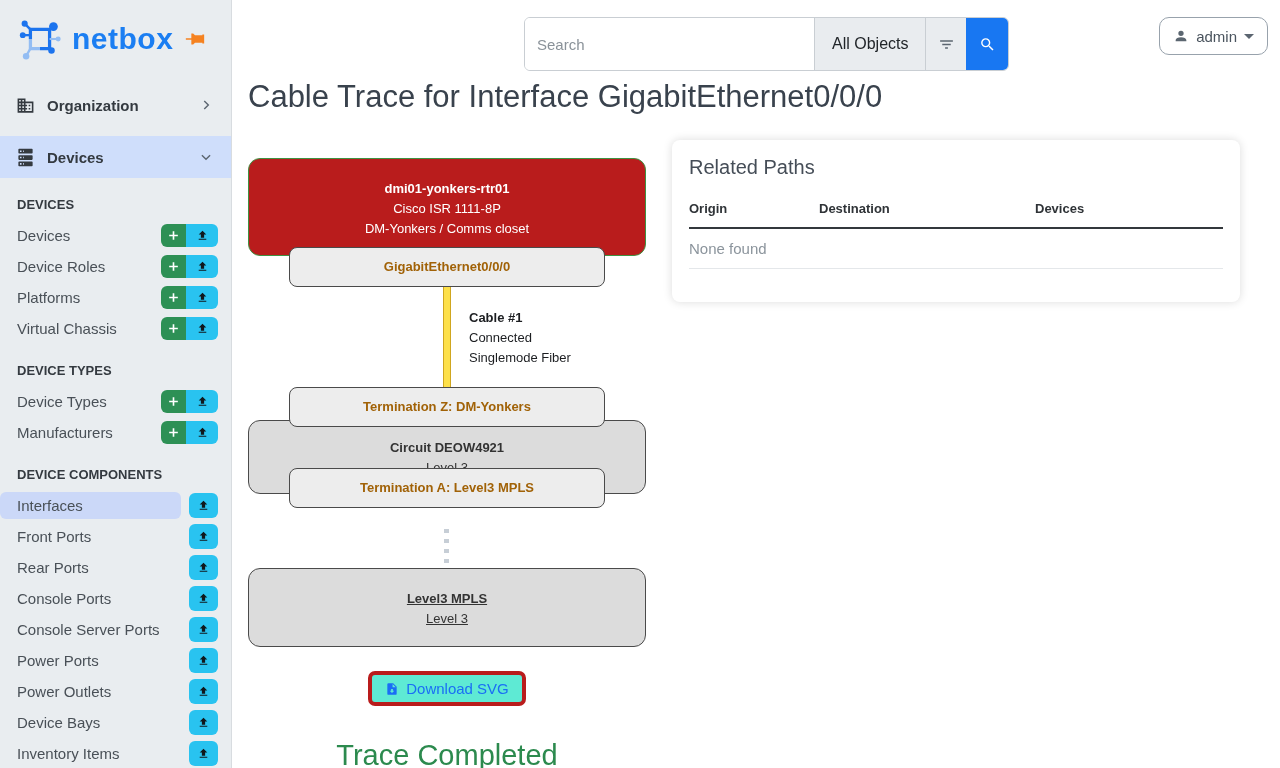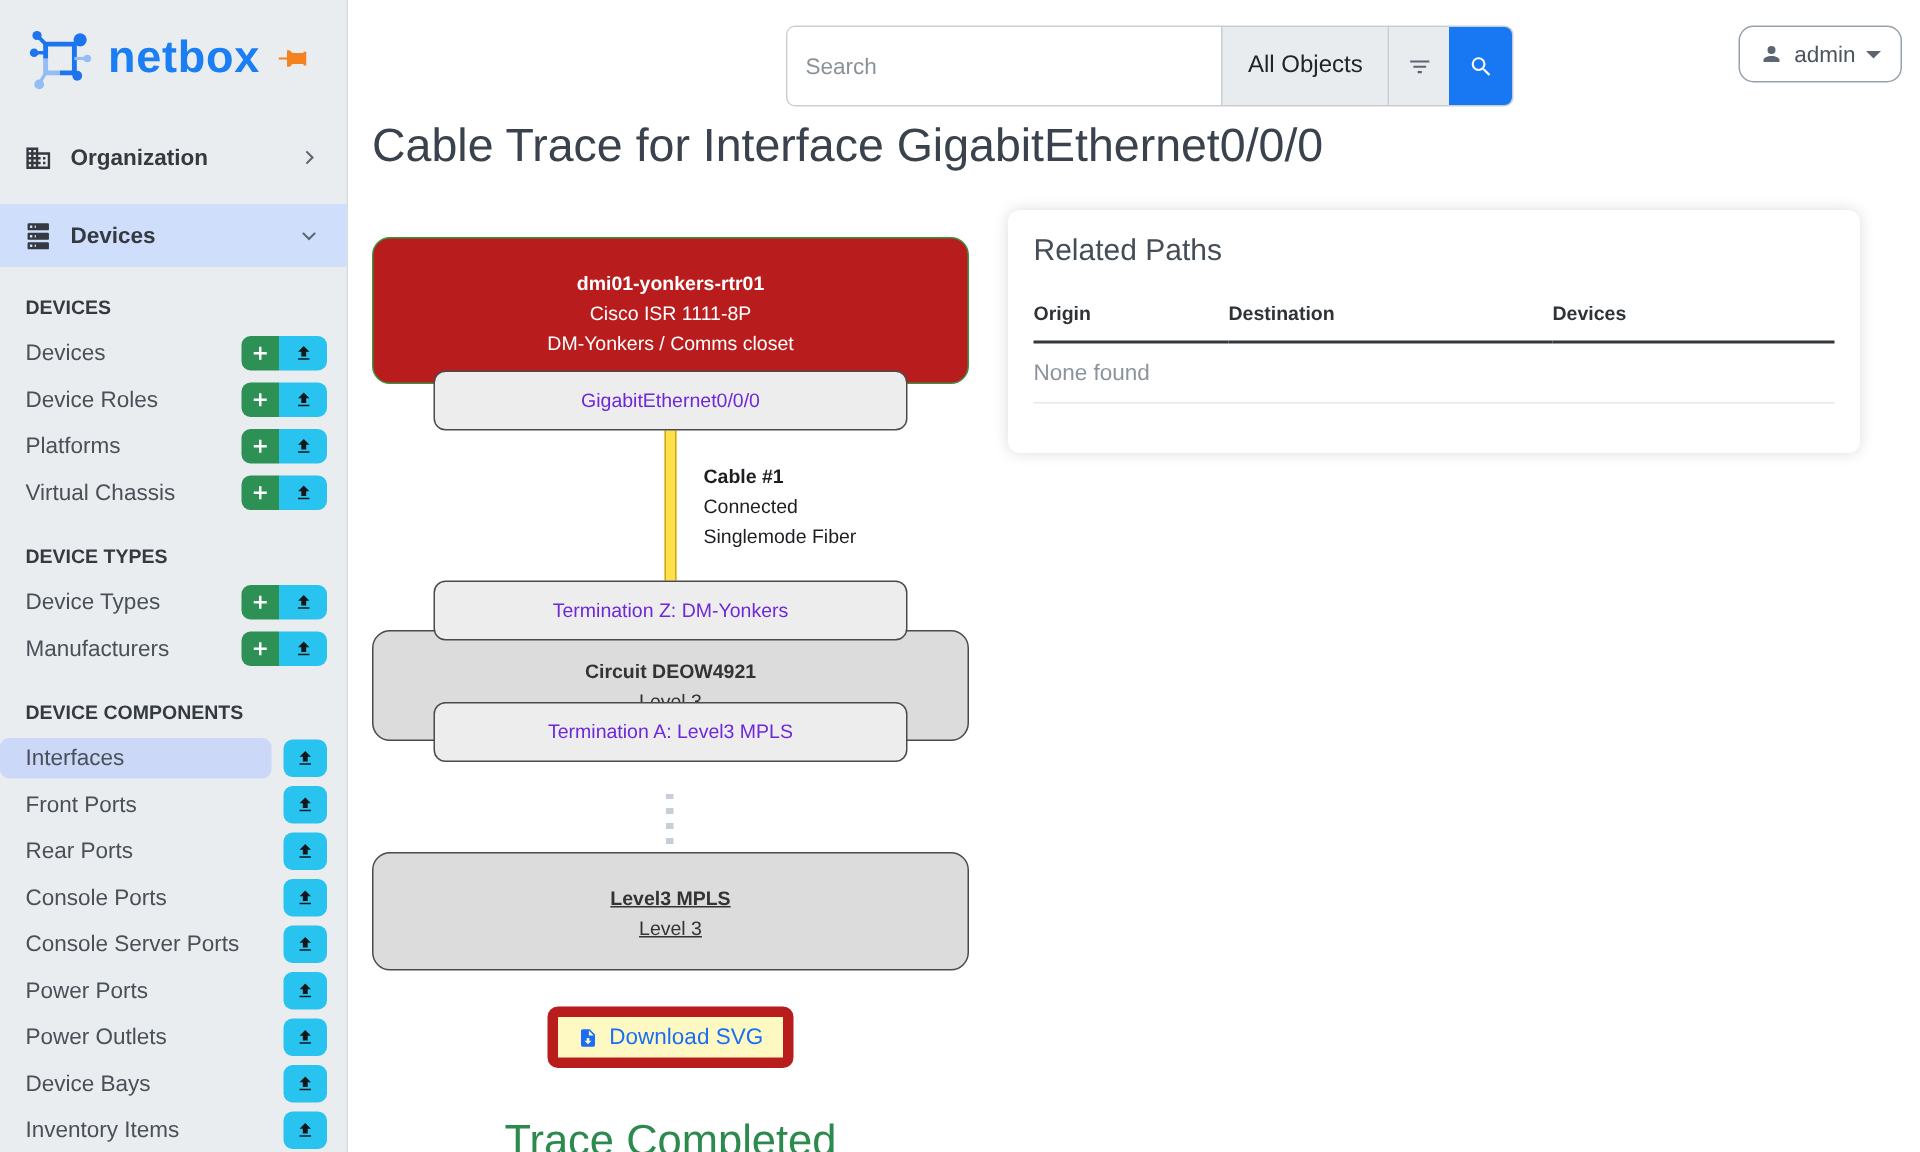--- a/index.html
+++ b/index.html
@@ -53,38 +53,38 @@
   h1.page-title { font-size:31px; line-height:42px; font-weight:400; color:#39424d; margin:6px 0 0 0; }
 
   .content-row { display:flex; margin-top:22px; }
   .trace-col { width:398px; margin-right:26px; flex:none; }
   .trace-canvas { position:relative; width:398px; height:489px; margin-top:18px; font-size:13px; }
   .tbox { position:absolute; border:1px solid #4a4a4a; text-align:center; }
   .box-device { left:0; top:0; width:398px; height:98px; background:#b91c1c; border-color:#3f9142;
                 border-radius:12px; color:#fff; padding-top:20px; line-height:20px; }
   .box-device .nm { font-weight:bold; }
   .term { left:41px; width:316px; height:40px; background:#ededed; border-radius:8px;
-          font-weight:normal; color:#6d28d9; line-height:38px; z-index:2; }
+          font-weight:bold; color:#a16207; line-height:38px; z-index:2; }
   .term-near { top:89px; }
   .term-z { top:229px; }
   .term-a { top:310px; }
   .cable-line { position:absolute; left:195px; top:129px; width:8px; height:100px; background:#fde04a;
                 border-left:1px solid #cfa61f; border-right:1px solid #cfa61f; z-index:1; }
   .cable-label { position:absolute; left:221px; top:150px; text-align:left; line-height:20px; color:#1c1e21; }
   .cable-label .cl-name { font-weight:bold; }
   .box-big { left:0; width:398px; background:#dcdcdc; border-radius:12px; color:#333; line-height:20px; z-index:0; }
   .box-circuit { top:262px; height:74px; padding-top:17px; }
   .box-far { top:410px; height:79px; padding-top:20px;text-decoration:underline; }
   .box-big .nm { font-weight:bold; }
   .box-big .sub, .box-device .sub { font-weight:normal; }
   .dotted-line { position:absolute; left:196px; top:371px; width:5px; height:36px;
                  background:repeating-linear-gradient(to bottom,#c7ced6 0 4px,transparent 4px 10px); }
   .dl-row { text-align:center; margin-top:24px; }
-  .dl-btn { display:inline-flex; align-items:center; gap:7px; padding:5px 13px; background:#fef9c3;
-            border:7px solid #b91c1c; border-radius:7px; color:#1a6ef5; font-size:15px; cursor:pointer;
+  .dl-btn { display:inline-flex; align-items:center; gap:7px; padding:5px 13px; background:#5eead4;
+            border:4px solid #b91c1c; border-radius:7px; color:#1a6ef5; font-size:15px; cursor:pointer;
             font-family:"Liberation Sans",sans-serif; }
   .trace-result { margin-top:33px; text-align:center; font-size:29px; color:#2c8a4e; }
 
   
   .card { width:568px; background:#fff; border-radius:8px; box-shadow:0 0 10px rgba(0,0,0,.14);
           padding:16px 17px; height:162px; }
   .card-title { font-size:20px; color:#454d57; margin-bottom:16px; font-weight:400; }
   table.rp { width:100%; border-collapse:collapse; }
   table.rp th { text-align:left; font-size:13px; color:#2f3337; padding:6px 0 11px;
                 border-bottom:2px solid #33383c; }

